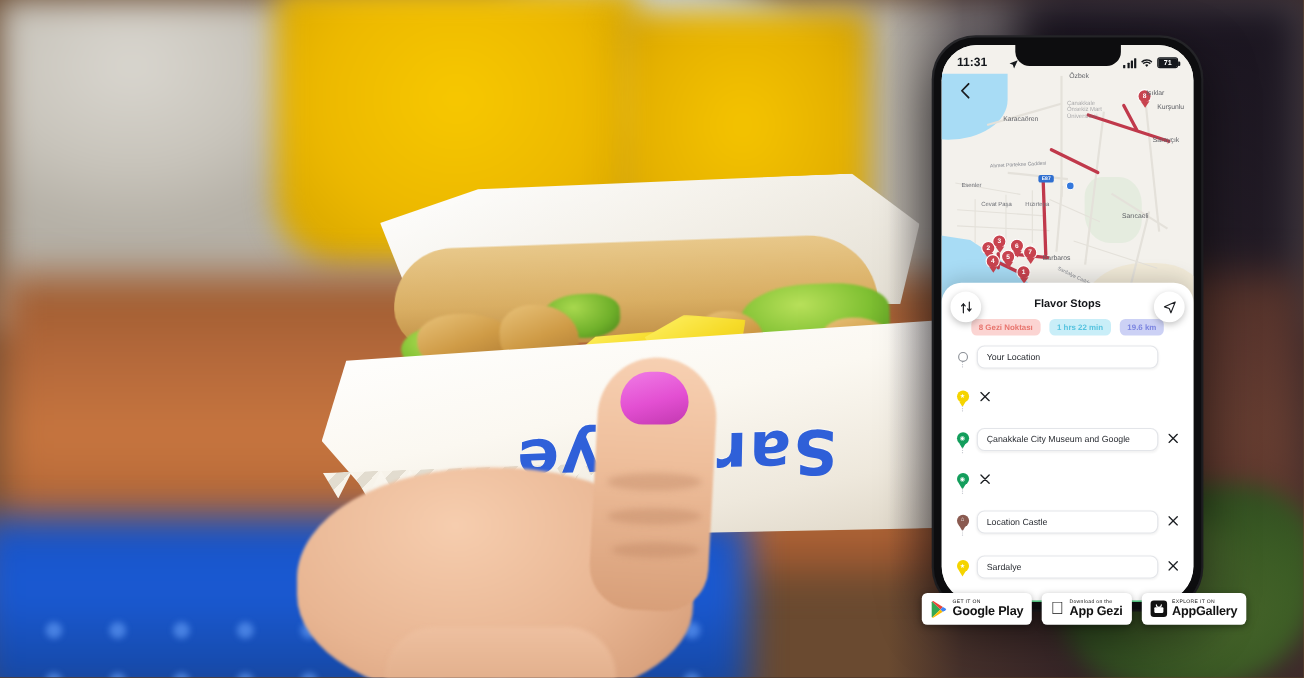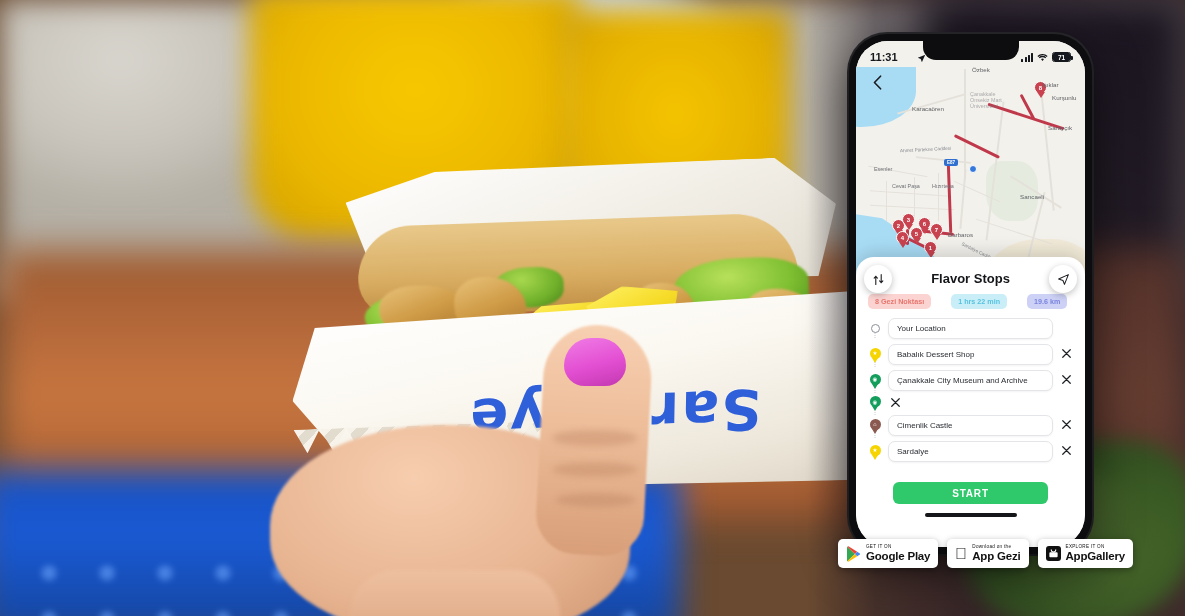--- a/index.html
+++ b/index.html
@@ -294,33 +294,33 @@
 
   
   .sheet {
     position: absolute; left: 0; right: 0; bottom: 0; height: 290px;
     background: #ffffff; border-radius: 18px 18px 32px 32px;
     box-shadow: 0 -4px 18px rgba(0,0,0,.16);
     padding: 10px 12px 0 12px;
     display: flex; flex-direction: column;
   }
   .sheet-title {
-    text-align: center; font-size: 13px; font-weight: 700; color: #14161a;
+    text-align: center; font-size: 10px; font-weight: 700; color: #14161a;
     margin: 4px 0 8px;
   }
-  .chips { display: flex; gap: 20px; margin-bottom: 9px; }
+  .chips { display: flex; justify-content: center; gap: 8px; margin-bottom: 9px; }
   .chip {
     font-size: 7.2px; font-weight: 700; padding: 3px 7px; border-radius: 5px;
     white-space: nowrap;
   }
   .chip.red   { background: #fbd4d2; color: #e8756e; }
   .chip.cyan  { background: #c9eef8; color: #56c3df; }
   .chip.blue  { background: #ccd1f5; color: #7b84e0; }
 
-  .stops { display: flex; flex-direction: column; gap: 5px; }
+  .stops { display: flex; flex-direction: column; gap: 20px; }
   .stop-row { display: flex; align-items: center; gap: 6px; position: relative; }
   .marker-col {
     width: 14px; display: flex; align-items: center; justify-content: center;
     position: relative; flex: 0 0 14px;
   }
   .marker-col::after {
     content:''; position: absolute; left: 50%; top: 100%; transform: translateX(-50%);
     width: 0; height: 5px;
     border-left: 1.5px dotted #c9ccd2;
   }
@@ -586,36 +586,35 @@
           <div class="del-spacer"></div>
         </div>
 
         <div class="stop-row">
           <div class="marker-col">
             <div class="m-pin m-yellow">
                 <div class="h">★</div>
                 <div class="t"></div>
               </div>
           </div>
-          <div class="stop-input">Babalık Dessert Shop</div>
           <div class="del-btn">
             <svg width="9" height="9" viewBox="0 0 12 12">
               <path d="M1 1 11 11M11 1 1 11" stroke="#1d2024" stroke-width="1.6" stroke-linecap="round"></path>
             </svg>
           </div>
         </div>
 
         <div class="stop-row">
           <div class="marker-col">
             <div class="m-pin m-green">
                 <div class="h">◉</div>
                 <div class="t"></div>
               </div>
           </div>
-          <div class="stop-input">Çanakkale City Museum and Archive</div>
+          <div class="stop-input">Çanakkale City Museum and Google</div>
           <div class="del-btn">
             <svg width="9" height="9" viewBox="0 0 12 12">
               <path d="M1 1 11 11M11 1 1 11" stroke="#1d2024" stroke-width="1.6" stroke-linecap="round"></path>
             </svg>
           </div>
         </div>
 
         <div class="stop-row">
           <div class="marker-col">
             <div class="m-pin m-green">
@@ -630,21 +629,21 @@
           </div>
         </div>
 
         <div class="stop-row">
           <div class="marker-col">
             <div class="m-pin m-brown">
                 <div class="h">⌂</div>
                 <div class="t"></div>
               </div>
           </div>
-          <div class="stop-input">Cimenlik Castle</div>
+          <div class="stop-input">Location Castle</div>
           <div class="del-btn">
             <svg width="9" height="9" viewBox="0 0 12 12">
               <path d="M1 1 11 11M11 1 1 11" stroke="#1d2024" stroke-width="1.6" stroke-linecap="round"></path>
             </svg>
           </div>
         </div>
 
         <div class="stop-row">
           <div class="marker-col">
             <div class="m-pin m-yellow">

